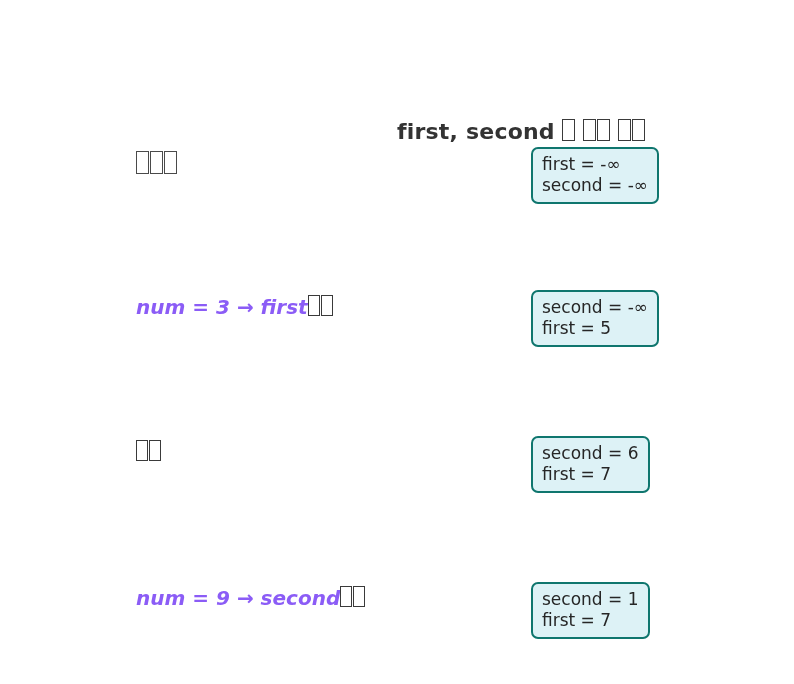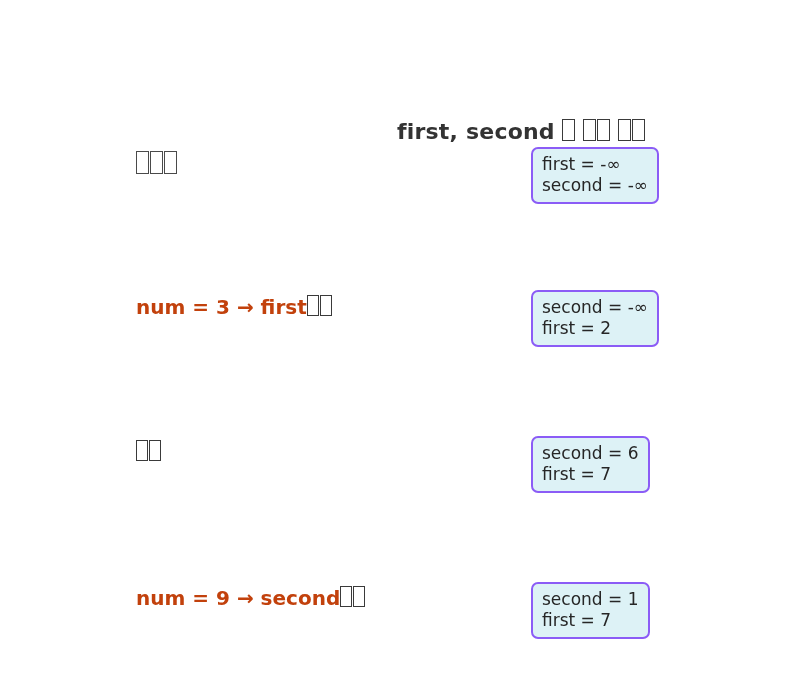--- a/index.html
+++ b/index.html
@@ -34,23 +34,24 @@
     letter-spacing: 0.2px;
     line-height: 30px;
   }
 
   
   .step-label {
     position: absolute;
     left: 136px;
     font-size: 20px;
     font-weight: bold;
-    color: #c2410c;
+    color: #8b5cf6;
     white-space: nowrap;
     line-height: 28px;
+    font-style: italic;
   }
   .step-label.plain {
     font-weight: bold;
   }
 
   
   .tofu-run {
     display: inline-block;
     vertical-align: baseline;
     white-space: nowrap;
@@ -88,21 +89,21 @@
     border-color: #4a4a4a;
     border-width: 1.8px;
   }
 
   
   .value-box {
     position: absolute;
     left: 531px;
     box-sizing: border-box;
     background: #ddf2f6;
-    border: 2px solid #8b5cf6;
+    border: 2px solid #0f766e;
     border-radius: 7px;
     padding: 5px 9px 6px 9px;
     font-size: 17px;
     color: #262626;
     line-height: 21px;
     white-space: nowrap;
   }
   .value-box .line {
     display: block;
     font-size: 17px;
@@ -139,21 +140,21 @@
     <span class="line">first = -∞</span>
     <span class="line">second = -∞</span>
   </div>
 
   <div class="step-label row1-label">
     <span>num = 3 → first</span><span class="tofu-run"> <span class="tofu"></span><span class="tofu"></span></span>
   </div>
 
   <div class="value-box row1-box">
     <span class="line">second = -∞</span>
-    <span class="line">first = 2</span>
+    <span class="line">first = 5</span>
   </div>
 
   <div class="step-label row2-label">
     <span class="tofu-run"> <span class="tofu"></span><span class="tofu"></span></span>
   </div>
 
   <div class="value-box row2-box">
     <span class="line">second = 6</span>
     <span class="line">first = 7</span>
   </div>

